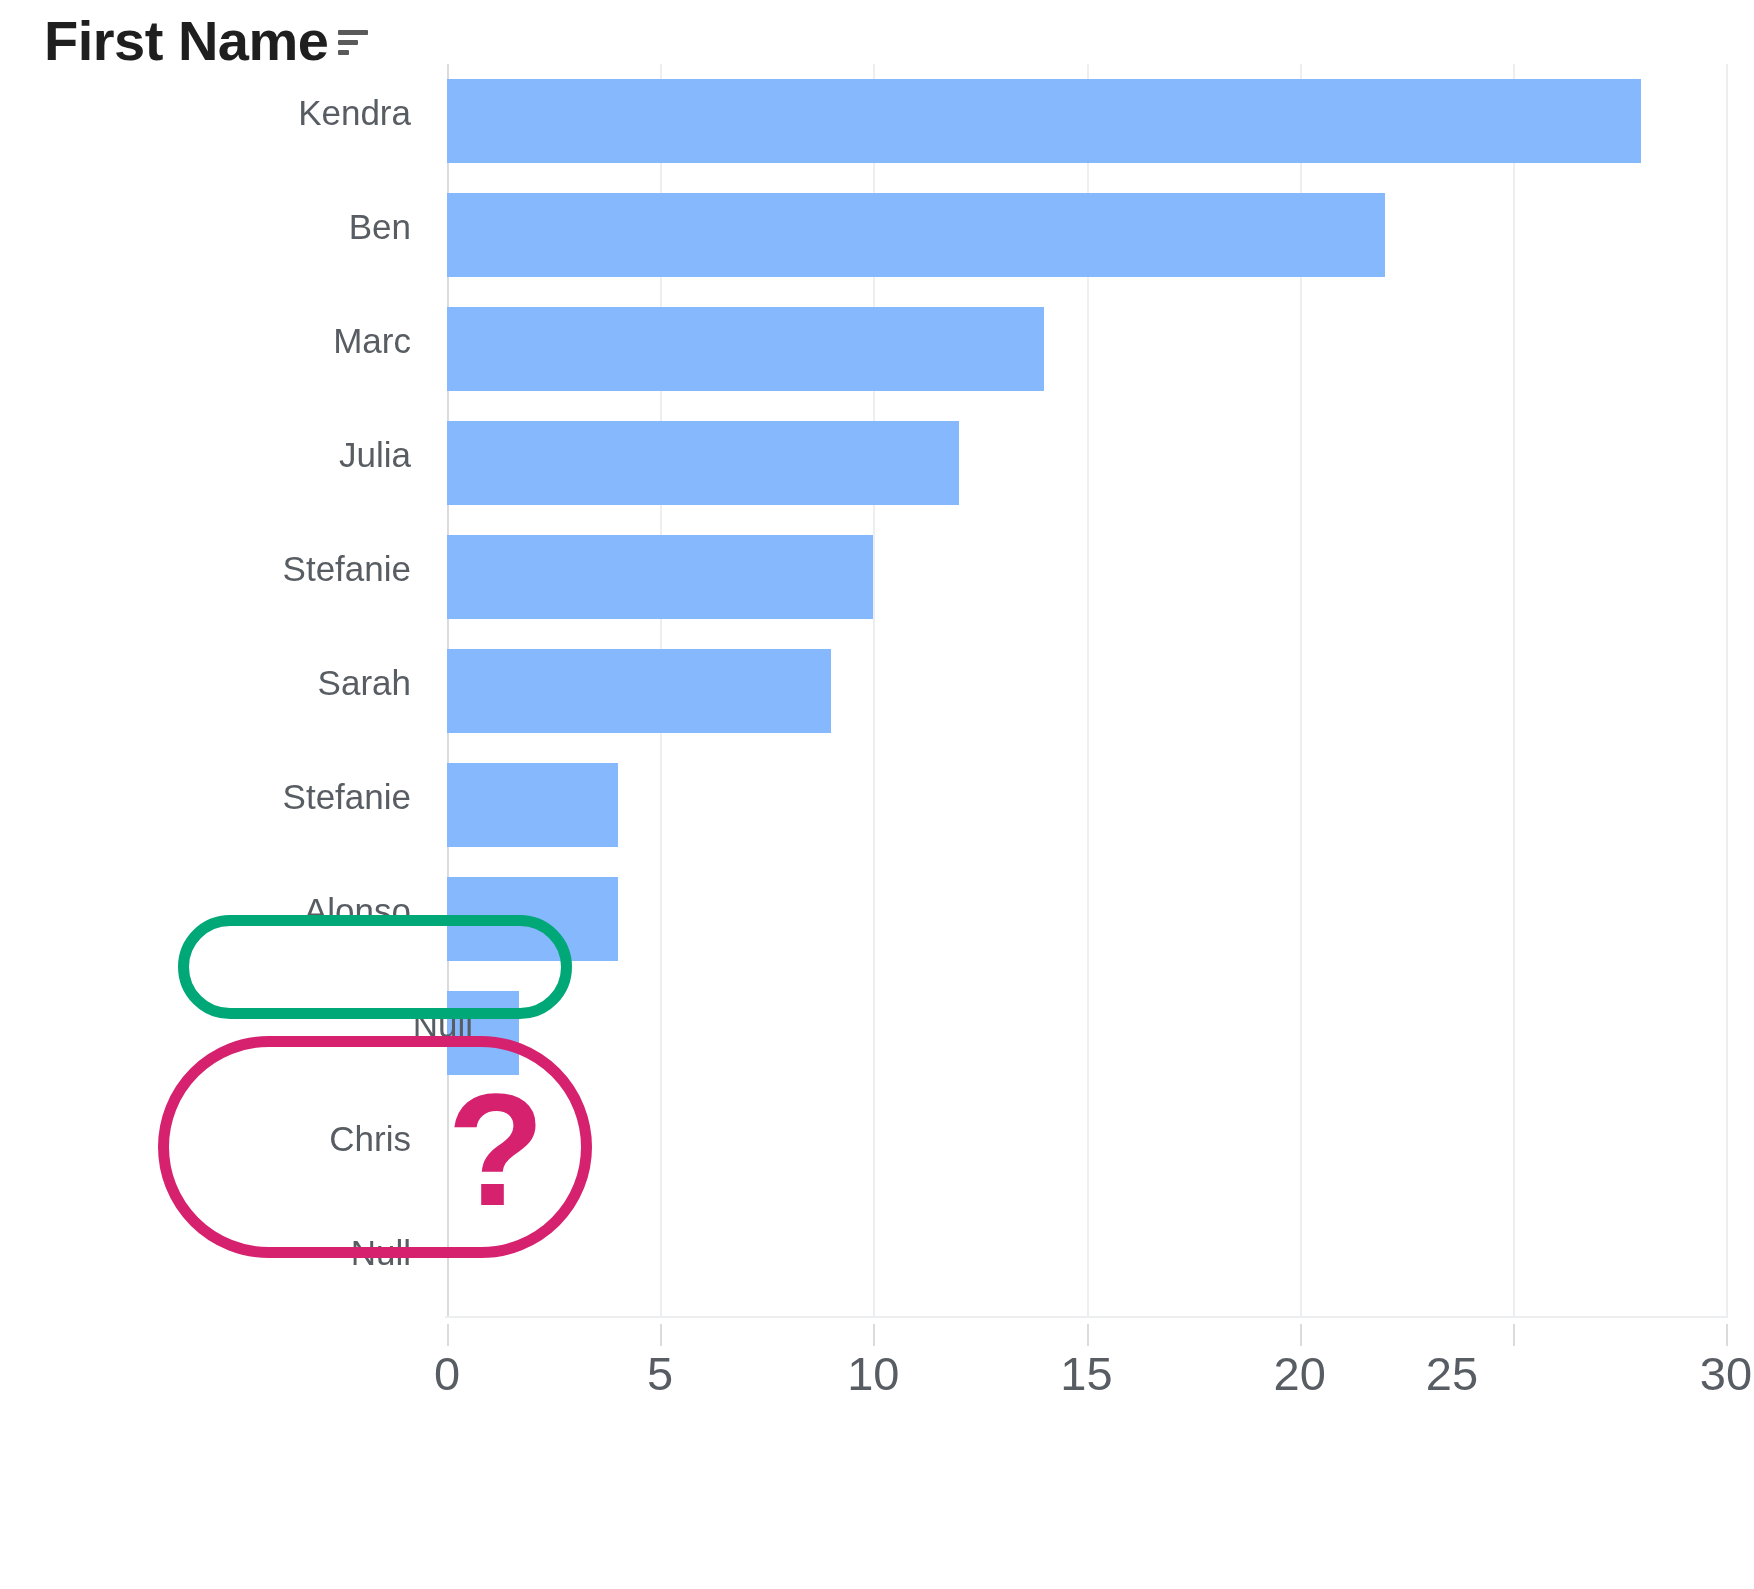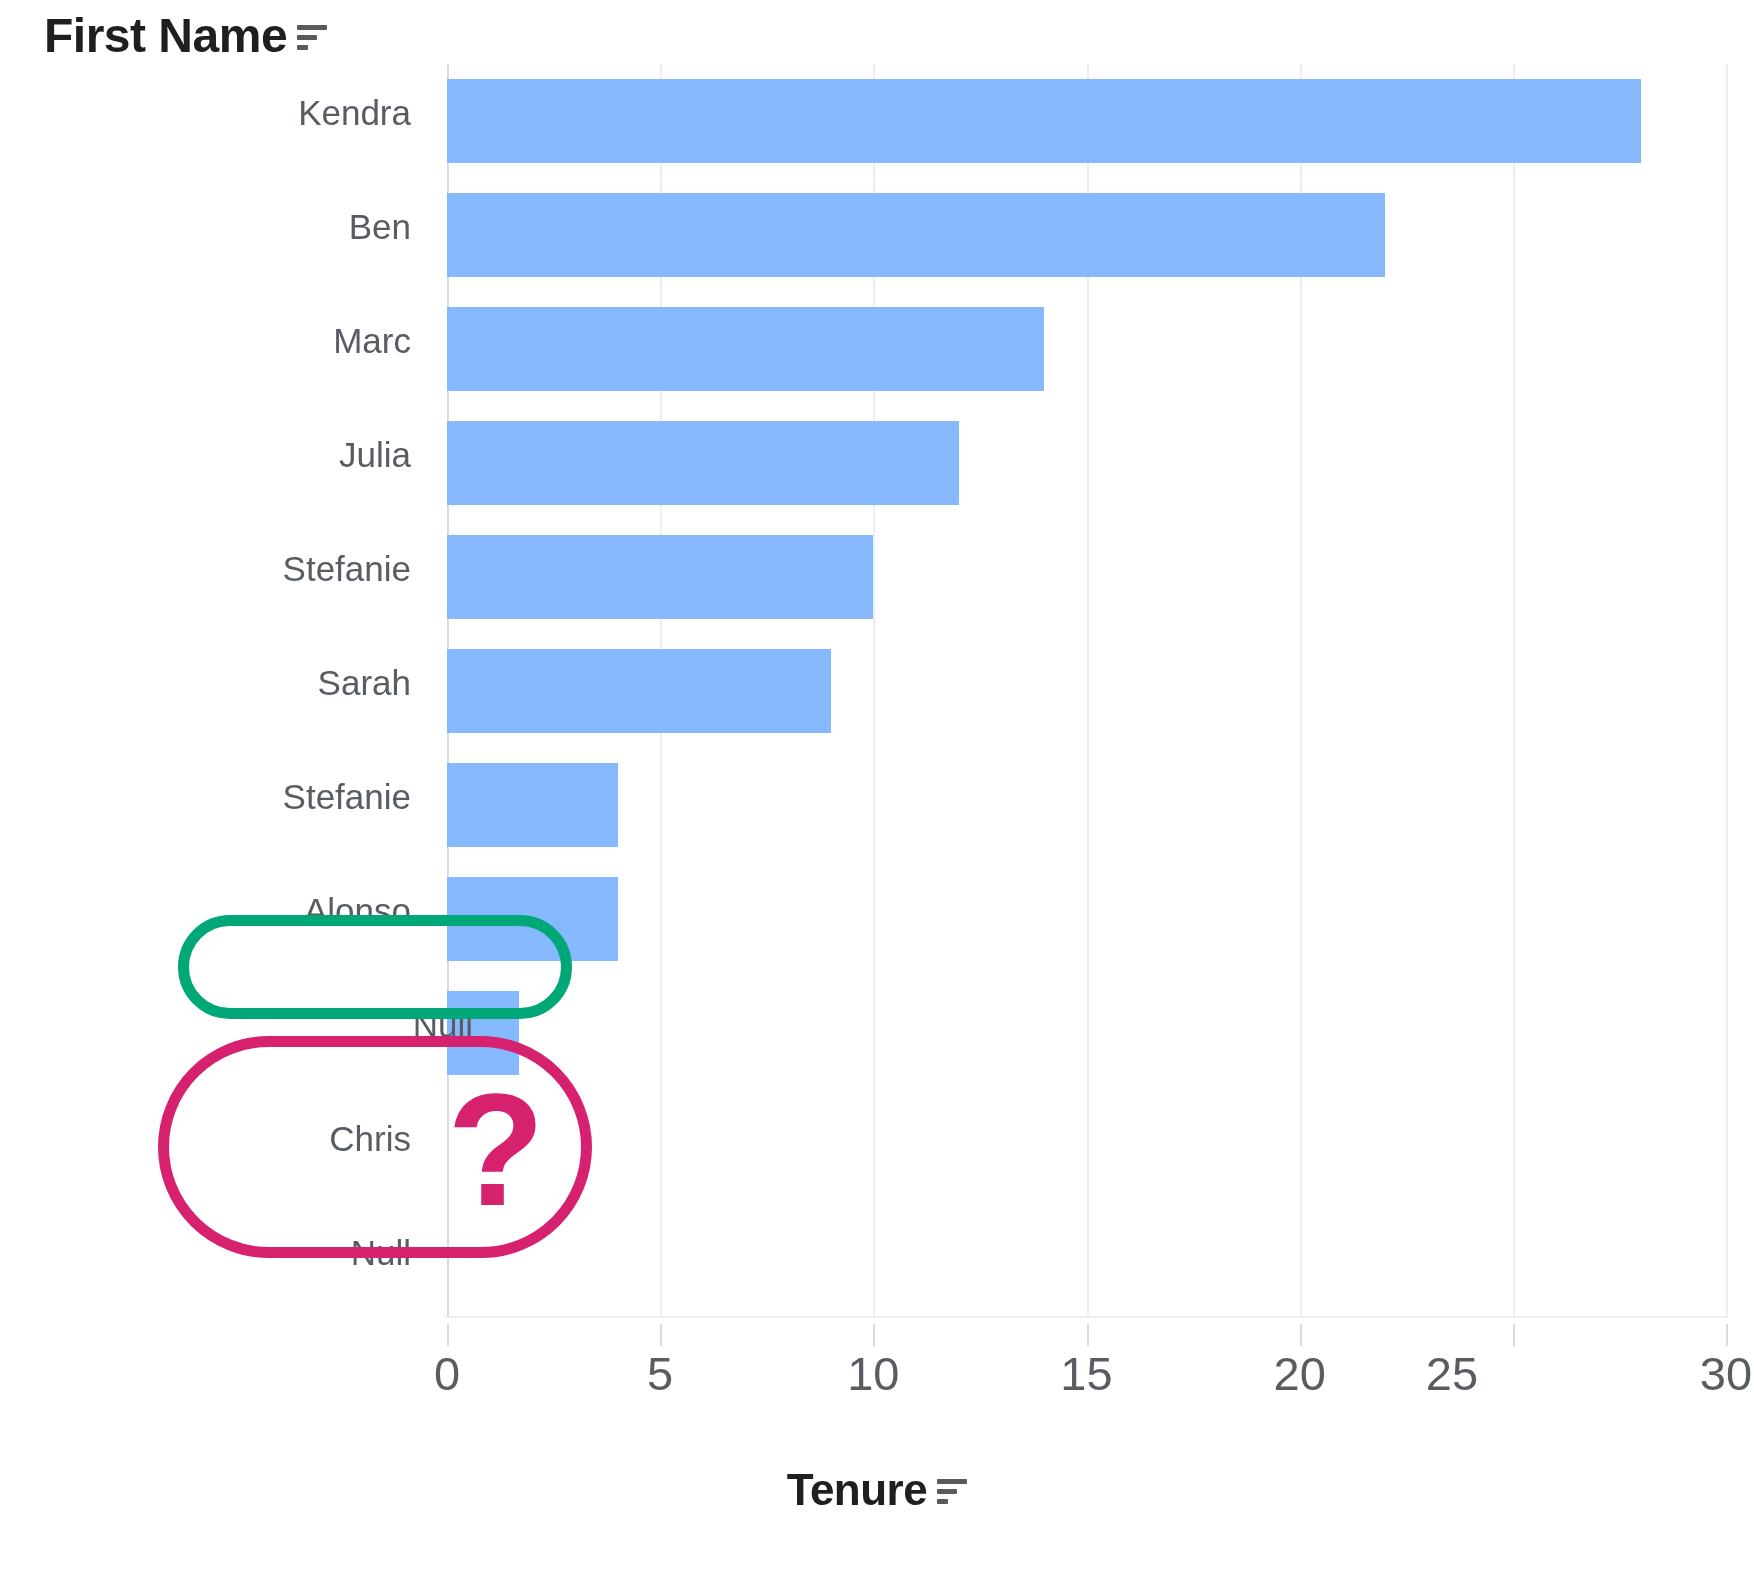--- a/index.html
+++ b/index.html
@@ -9,21 +9,21 @@
     font-family: "Liberation Sans", sans-serif;
     overflow: hidden;
   }
   #root { position: relative; width: 1754px; height: 1589px; background: #fff; }
 
   
   .field-header {
     position: absolute;
     left: 44px; top: 8px;
     display: flex; align-items: center; gap: 10px;
-    font-size: 48px; font-weight: bold; color: #1f1f1f;
+    font-size: 56px; font-weight: bold; color: #1f1f1f;
     letter-spacing: -0.5px;
     white-space: nowrap;
   }
   .sort-icon { display: inline-block; width: 30px; height: 26px; position: relative; top: 2px; }
   .sort-icon i {
     display: block; background: #5a5a5a; height: 5px; border-radius: 1px; margin-bottom: 5px;
   }
   .sort-icon i:nth-child(1) { width: 30px; }
   .sort-icon i:nth-child(2) { width: 20px; }
   .sort-icon i:nth-child(3) { width: 11px; }
@@ -178,26 +178,18 @@
       <div class="tick" style="left: 639.5px;"></div>
       <div class="tick-label" style="left: 639.5px;">15</div>
       <div class="tick" style="left: 852.667px;"></div>
       <div class="tick-label" style="left: 852.667px;">20</div>
       <div class="tick" style="left: 1065.83px;"></div>
       <div class="tick-label" style="left: 1005px;">25</div>
       <div class="tick" style="left: 1279px;"></div>
       <div class="tick-label" style="left: 1279px;">30</div>
     </div>
 
-  <div class="axis-title">
-    <span>Tenure</span>
-    <span class="sort-icon">
-      <i></i>
-        <i></i>
-        <i></i>
-    </span>
-  </div>
 
   <div class="annot annot-null"></div>
   <div class="annot annot-missing"></div>
   <div class="question-mark">?</div>
 
 </div>
 
 </body></html>

